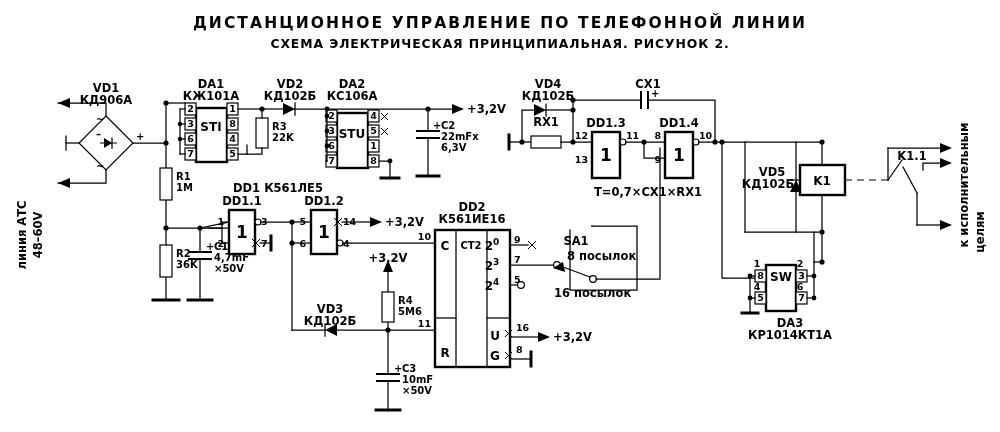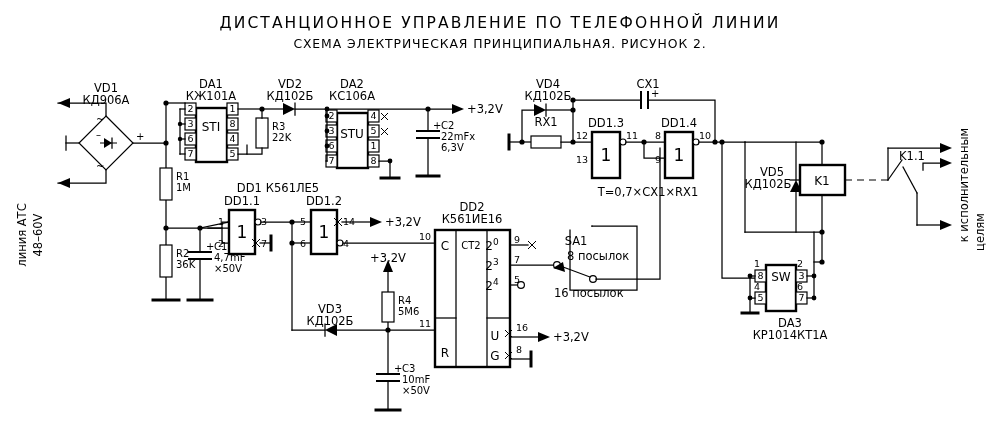--- a/index.html
+++ b/index.html
@@ -1,17 +1,17 @@
 <!DOCTYPE html>
 <html><head>
 <meta charset="utf-8">
 <style>
   html,body{margin:0;padding:0;background:#ffffff;}
   body{font-family:"DejaVu Sans","Liberation Sans",sans-serif;}
-  #sheet{position:relative;width:1000px;height:432px;background:#fff;overflow:hidden;}
+  #sheet{position:relative;width:1000px;height:432px;background:#fff;overflow:hidden;font-weight:bold;}
   #svgroot{position:absolute;left:0;top:0;width:1000px;height:432px;}
   text{font-family:"DejaVu Sans","Liberation Sans",sans-serif;fill:#000;}
   .ttl{font-size:15.5px;letter-spacing:2.1px;}
   .ttl2{font-size:12.4px;letter-spacing:0.9px;}
   .lbl{font-size:11.5px;}
   .lbl-sm{font-size:10px;}
   .pin{font-size:9.5px;}
   .big{font-size:17px;}
   .mid{font-size:12px;}
   .wire{stroke:#000;stroke-width:1.25;fill:none;stroke-linecap:square;}

